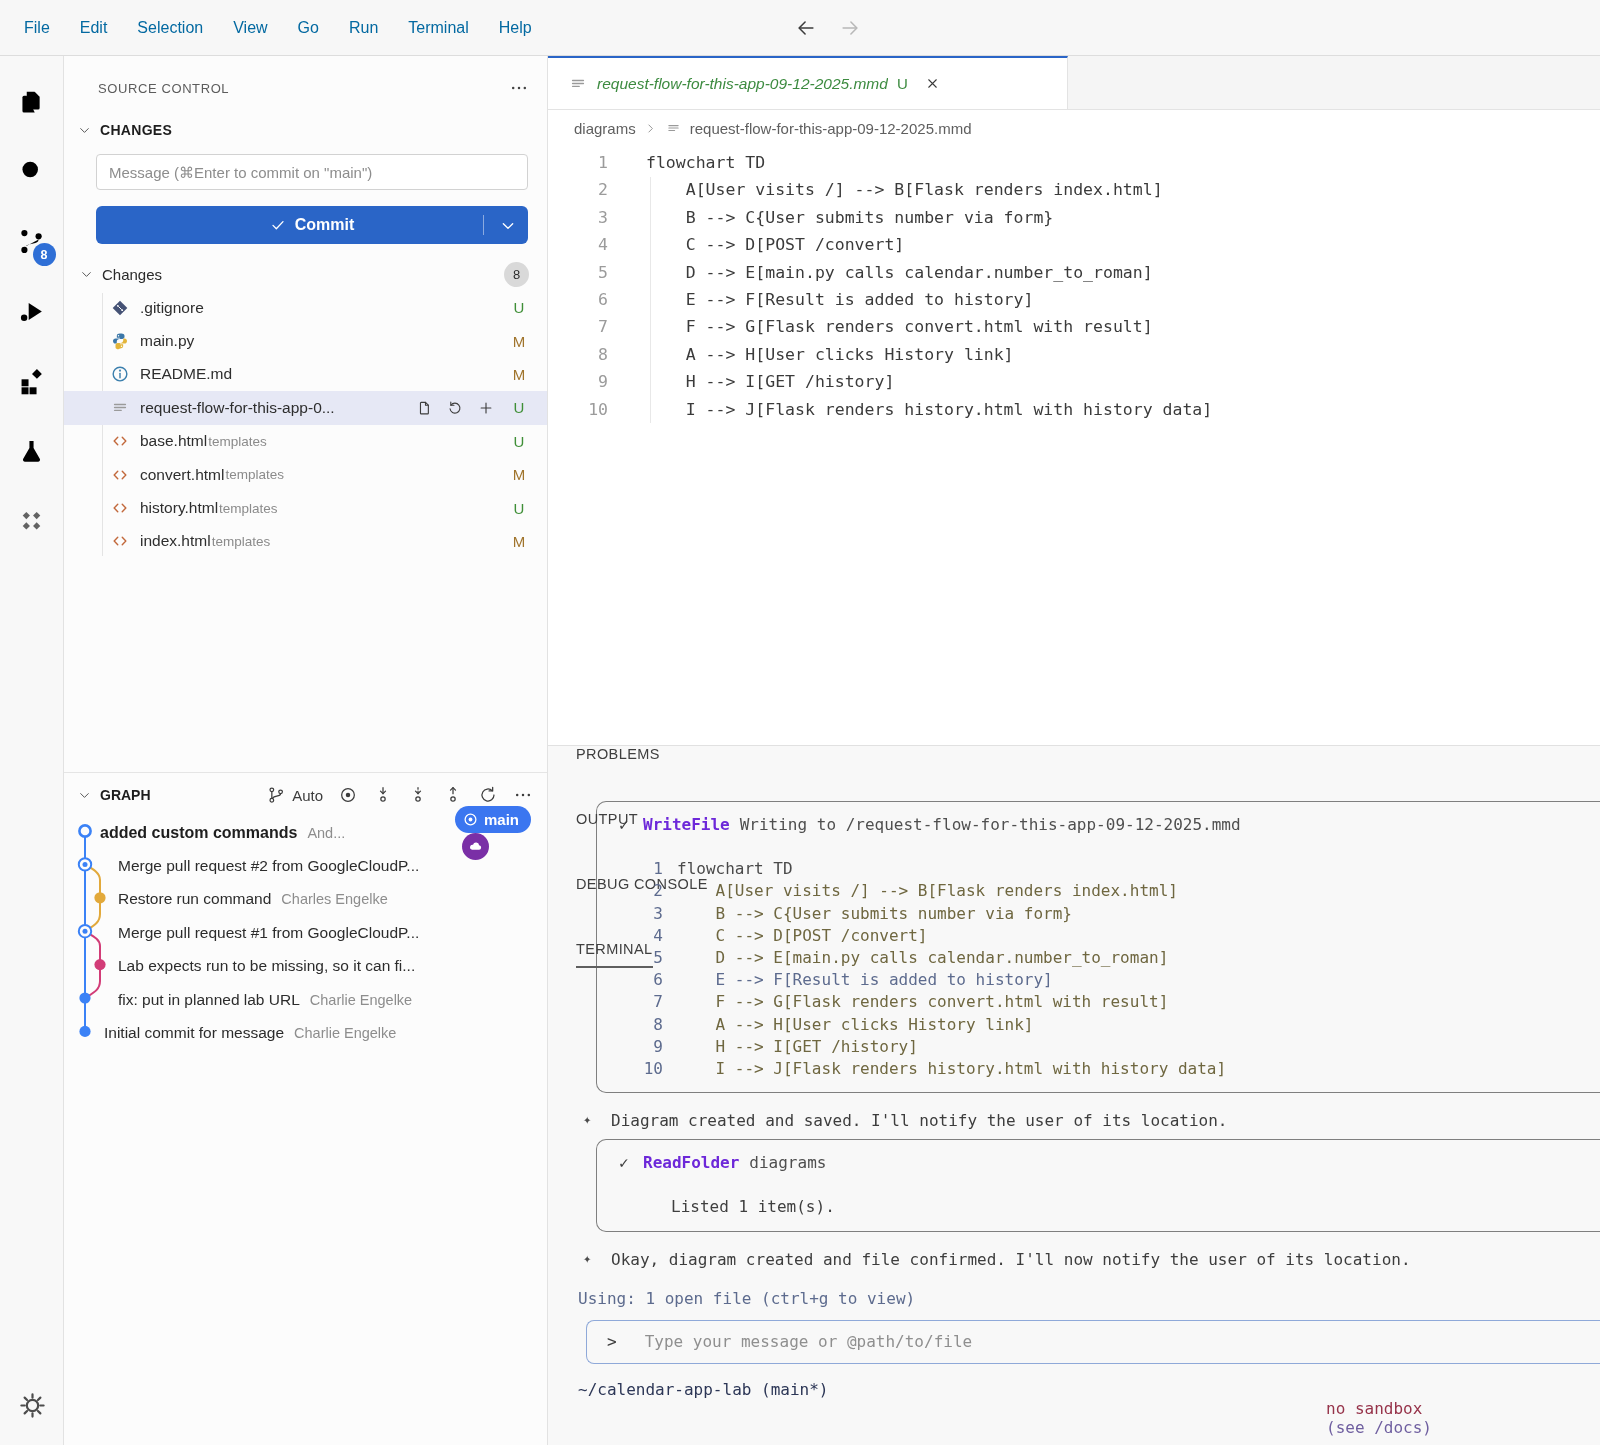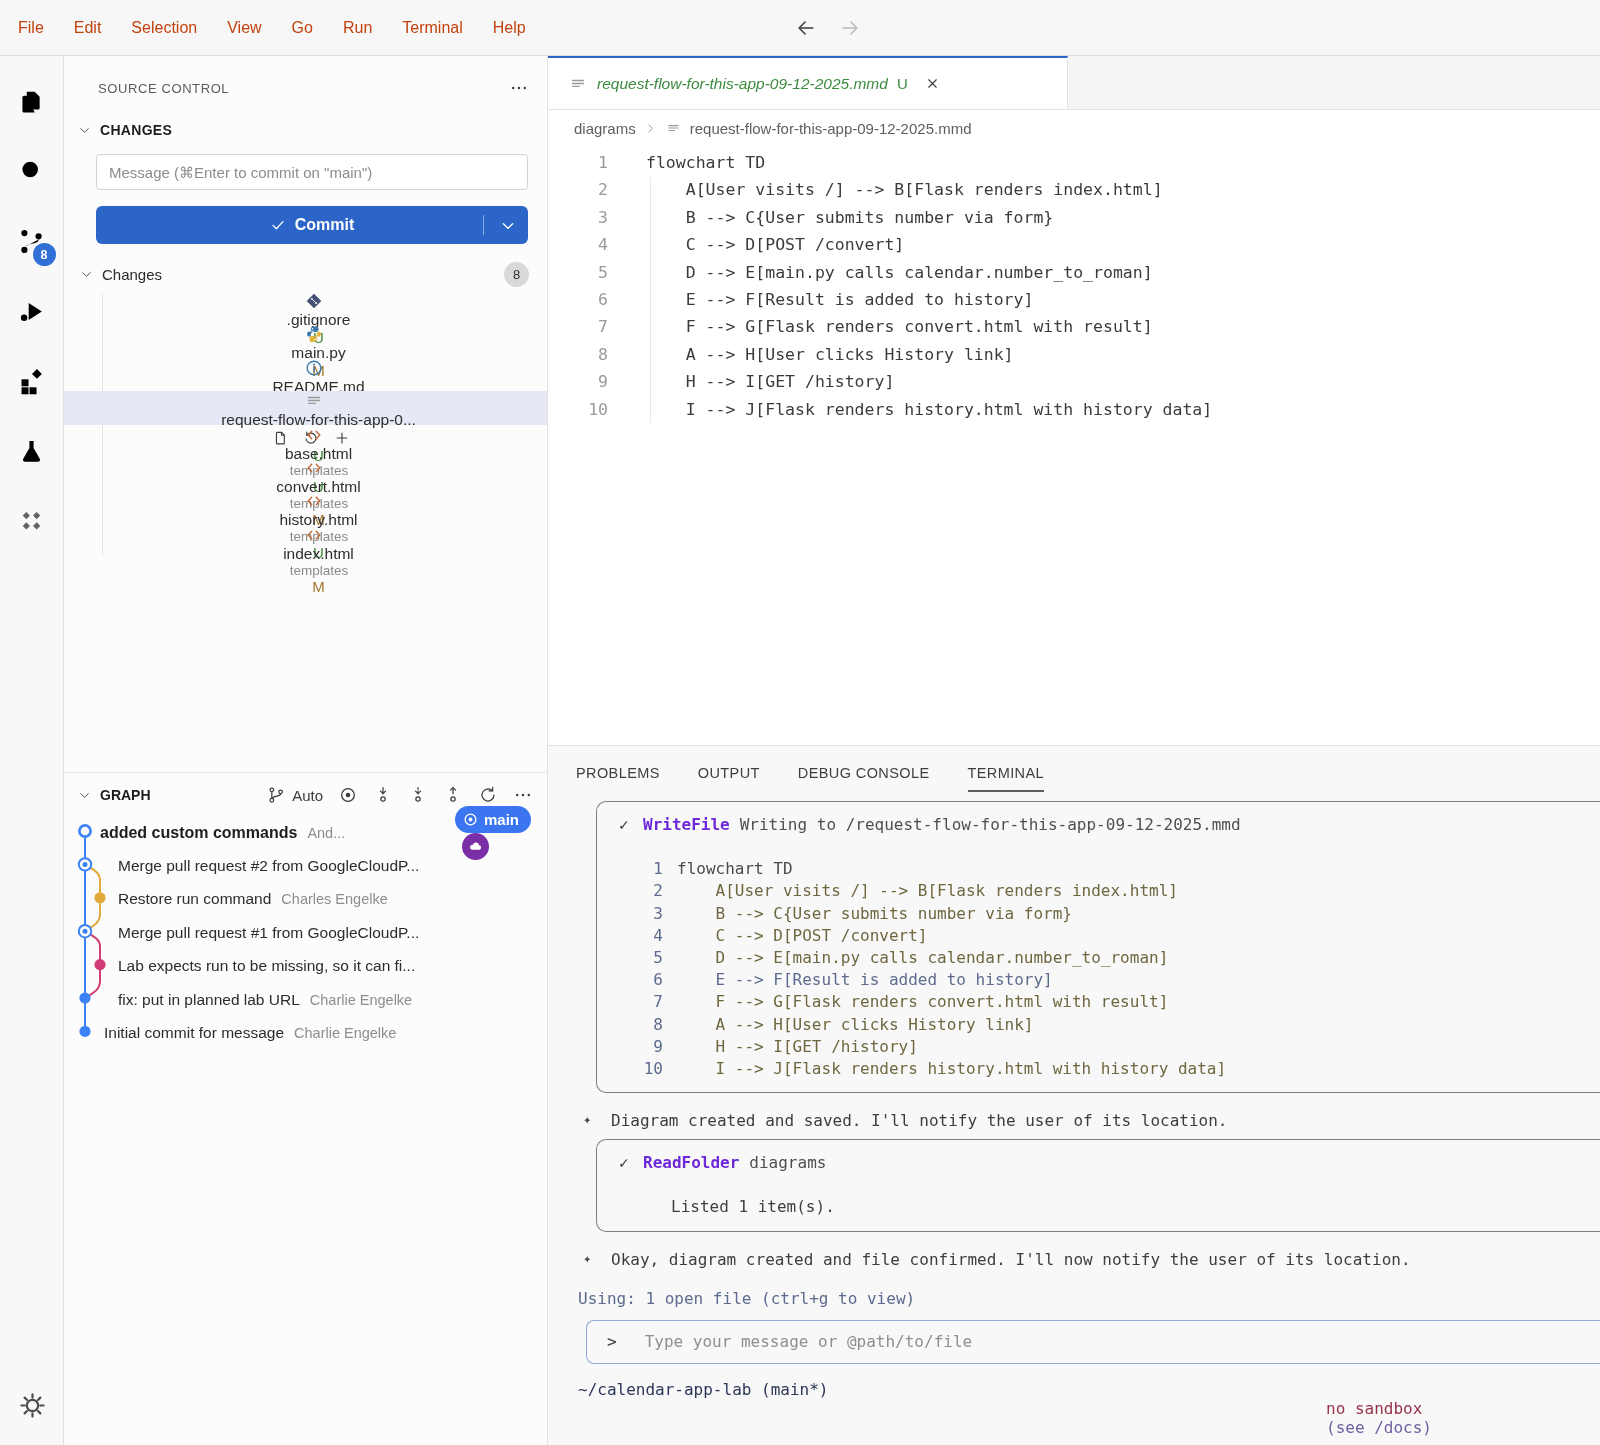--- a/index.html
+++ b/index.html
@@ -8,21 +8,21 @@
     width:1600px; height:1445px; overflow:hidden;
     font-family:"Liberation Sans", sans-serif;
     background:#ffffff; color:#1f1f1f;
     -webkit-font-smoothing:antialiased;
   }
   .ico svg { stroke:currentColor; fill:none; stroke-width:1.7; stroke-linecap:round; stroke-linejoin:round; display:block; }
   .ico { display:inline-flex; align-items:center; justify-content:center; }
 
   
   .titlebar { height:56px; background:#f7f7f7; border-bottom:1px solid #dddddd; position:relative; display:flex; align-items:center; }
-  .menus { display:flex; gap:30px; margin-left:18px; font-size:16px; color:#c2410c; }
+  .menus { display:flex; gap:30px; margin-left:24px; font-size:16px; color:#0369a1; }
   .menu-item { cursor:default; }
   .nav-arrows { position:absolute; left:795px; top:0; height:56px; display:flex; align-items:center; gap:22px; }
   .arrow-back { color:#3c3c3c; } .arrow-back svg{width:22px;height:22px;}
   .arrow-fwd { color:#b8b8b8; } .arrow-fwd svg{width:22px;height:22px;}
   .searchbox { position:absolute; left:880px; right:32px; top:11px; height:34px; background:#ececec;
     border:1px solid #d9d9d9; border-radius:8px; display:flex; align-items:center; justify-content:center;
     gap:8px; font-size:15px; color:#2b2b2b; }
   .searchbox .ico svg { width:17px; height:17px; color:#4a4a4a; }
 
   
@@ -52,21 +52,21 @@
   .commit-btn { position:relative; margin:16px 20px 0 32px; width:432px; height:38px; background:#2a65c7; border-radius:6px;
     color:#fff; display:flex; align-items:center; justify-content:center; font-size:16px; font-weight:600; gap:9px; cursor:pointer; }
   .commit-btn .ico svg { width:16px; height:16px; stroke-width:2; }
   .commit-div { position:absolute; right:44px; top:9px; bottom:9px; width:1px; background:rgba(255,255,255,.45); }
   .commit-chev { position:absolute; right:12px; top:12px; } .commit-chev svg{width:15px;height:15px;}
   .grp-row { display:flex; align-items:center; gap:9px; margin:18px 18px 4px 16px; font-size:15px; color:#2b2b2b; cursor:pointer; }
   .grp-badge { margin-left:auto; width:25px; height:25px; border-radius:13px; background:#d9d9d9; color:#2d2d2d;
     font-size:13px; display:flex; align-items:center; justify-content:center; }
   .files { position:relative; }
   .files::before { content:""; position:absolute; left:38px; top:2px; bottom:2px; width:1px; background:#e4e4e4; }
-  .file-row { height:33.4px; display:flex; align-items:center; padding:0 20px 0 46px; font-size:15.5px; color:#2e2e2e; cursor:pointer; position:relative;flex-direction:column; }
+  .file-row { height:33.4px; display:flex; align-items:center; padding:0 20px 0 46px; font-size:15.5px; color:#2e2e2e; cursor:pointer; position:relative; }
   .file-row.sel { background:#e6e8f5; }
   .f-icon { width:20px; height:20px; margin-right:10px; flex:none; }
   .f-icon svg { width:20px; height:20px; }
   .f-folder { margin-left:1px; font-size:13.5px; color:#8b8b8b; }
   .f-grow { flex:1; }
   .f-actions { display:flex; gap:13px; color:#3d3d3d; margin-right:16px; }
   .f-actions .ico svg { width:18px; height:18px; stroke-width:1.5; }
   .f-status { width:16px; text-align:center; font-size:15px; font-weight:500; }
   .st-U { color:#3f8f37; } .st-M { color:#a0742c; }
 
@@ -104,22 +104,22 @@
   .bc-icon { color:#8a8a8a; } .bc-icon svg { width:17px; height:17px; }
   .code { flex:1; position:relative; font-family:"DejaVu Sans Mono", monospace; font-size:16.5px; line-height:27.4px; padding-top:3px; }
   .code-line { display:flex; white-space:pre; }
   .ln { width:60px; text-align:right; color:#9b9b9b; flex:none; }
   .ln.active { color:#33417a; }
   .ct { margin-left:38px; color:#3b3b3b; }
   .guide { position:absolute; left:102px; top:31px; width:1px; height:246px; background:#e8e8e8; }
 
   
   .panel { height:700px; background:#f8f8f8; border-top:1px solid #e1e1e1; font-family:"DejaVu Sans Mono", monospace; overflow:hidden; flex:none; }
-  .ptabs { height:46px; display:flex; align-items:flex-end; gap:38px; padding-left:28px;
-    font-family:"Liberation Sans", sans-serif; font-size:14.5px; letter-spacing:.4px; color:#3f3f3f; }
+  .ptabs { height:46px; display:flex; align-items:flex-start; gap:38px; padding-left:28px;
+    font-family:"Liberation Sans", sans-serif; font-size:14.5px; letter-spacing:.4px; color:#3f3f3f;flex-direction:column; }
   .ptab { padding-bottom:9px; border-bottom:2px solid transparent; cursor:pointer; }
   .ptab.active { border-bottom-color:#5f5f5f; }
   .tbox { margin:9px -6px 0 48px; border:1.5px solid #7f7f7f; border-right:none; border-radius:10px 0 0 10px;
     padding:12px 0; font-size:16px; line-height:22.2px; }
   .tbox-title { padding-left:22px; color:#4f4f4f; display:flex; }
   .tcheck { color:#3d3d3d; width:20px; flex:none; }
   .tool { font-weight:700; color:#6d28d9; margin:0 10px 0 4px; }
   .t-blank { height:22px; }
   .tl { display:flex; white-space:pre; padding-left:40px; }
   .tn { width:26px; text-align:right; color:#5d6b8e; flex:none; margin-right:14px; }

